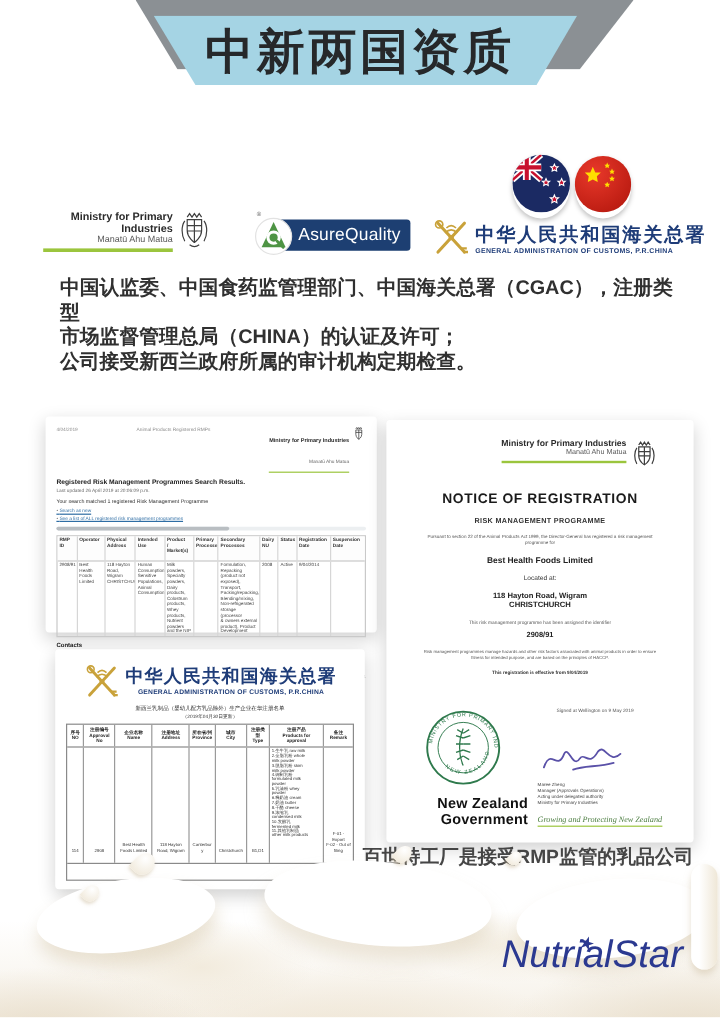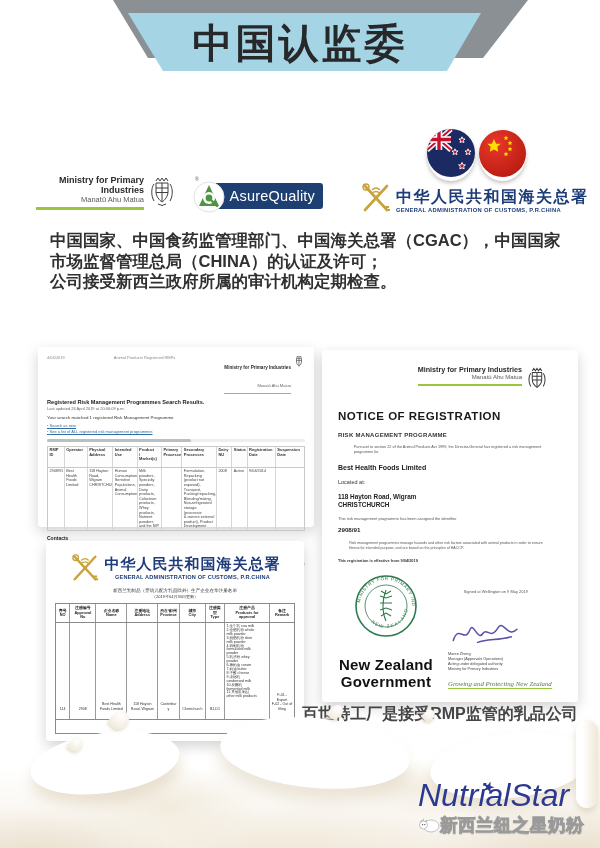--- a/index.html
+++ b/index.html
@@ -25,21 +25,21 @@
   .flag-cn{left:479px;top:130px;}
 
   
   .mpi-logo{left:36px;top:175px;display:flex;align-items:flex-start;}
   .mpi-text{width:108px;text-align:right;}
   .mpi-l1{font-size:9px;font-weight:bold;color:#2a2a2a;line-height:10px;}
   .mpi-l2{font-size:7.5px;color:#5a5a5a;line-height:9px;}
   .mpi-underline{height:2.5px;background:#9bc53d;margin-top:3px;}
   .mpi-crest{margin-left:4px;}
 
-  .asure-logo{left:193px;top:180px;width:132px;height:32px;}
+  .asure-logo{left:212px;top:180px;width:132px;height:32px;}
   .asure-bar{position:absolute;left:14px;top:3px;width:116px;height:26px;background:#1d3f72;
     border-radius:3px;color:#fff;font-size:14.5px;display:flex;align-items:center;
     justify-content:flex-end;padding-right:8px;box-sizing:border-box;letter-spacing:.2px;}
   .asure-mark{position:absolute;left:0;top:0;}
   .asure-r{position:absolute;left:2px;top:-4px;font-size:5px;color:#555;}
 
   .gacc-logo{left:360px;top:180px;display:flex;align-items:center;}
   .gacc-txt{margin-left:4px;}
   .gacc-cn{font-family:"Liberation Serif",serif;font-size:16px;font-weight:bold;
     color:#1e3c78;letter-spacing:1.5px;line-height:17px;}
@@ -117,35 +117,35 @@
   .d2-row2{display:flex;border-top:.6px solid #8a8a8a;height:13px;align-items:center;}
   .d2-row2 .p{margin-left:71%;width:19%;text-align:center;font-size:3.6px;color:#333;}
 
   
   .d3-logo{display:flex;justify-content:flex-end;align-items:flex-start;margin-right:14px;}
   .d3-logo .t{text-align:right;}
   .d3-logo .a{font-size:7.2px;font-weight:bold;color:#2a2a2a;line-height:8px;}
   .d3-logo .b{font-size:6px;color:#5a5a5a;line-height:7.5px;}
   .d3-logo .u{height:2px;background:#9bc53d;margin-top:2px;}
   .d3-logo .crest{margin-left:4px;}
-  .ctr{text-align:left;}
+  .ctr{text-align:center;}
   .d3-title{font-size:11.5px;font-weight:bold;color:#1a1a1a;letter-spacing:.5px;margin-top:17px;}
   .d3-sub{font-size:6px;font-weight:bold;color:#333;margin-top:10px;letter-spacing:.3px;}
   .d3-para{font-size:3.8px;color:#555;margin:7px auto 0;width:86%;line-height:5px;}
   .d3-company{font-size:7px;font-weight:bold;color:#222;margin-top:9px;}
   .d3-located{font-size:5.5px;color:#333;margin-top:8px;}
   .d3-addr{font-size:6.4px;font-weight:bold;color:#222;margin-top:8px;line-height:7.6px;}
   .d3-idline{font-size:4px;color:#555;margin-top:8px;}
   .d3-id{font-size:6.2px;font-weight:bold;color:#222;margin-top:5px;}
   .d3-para2{font-size:3.6px;color:#555;margin:8px auto 0;width:90%;line-height:4.8px;}
   .d3-eff{font-size:3.9px;font-weight:bold;color:#333;margin-top:7px;}
   .d3-signed{font-size:4px;color:#555;text-align:right;margin:26px 34px 0 0;}
   .d3-bottom{position:absolute;left:10px;right:10px;bottom:12px;display:flex;align-items:flex-end;}
   .d3-stampcol{width:108px;text-align:center;}
-  .d3-govt{font-size:15px;font-weight:bold;color:#111;letter-spacing:.2px;margin-top:14px;}
+  .d3-govt{font-size:12px;font-weight:bold;color:#111;letter-spacing:.2px;margin-top:2px;text-align:right;}
   .d3-signcol{flex:1;margin-left:8px;}
   .d3-signer{font-size:3.8px;color:#444;line-height:5px;}
   .d3-script{font-family:"Liberation Serif",serif;font-style:italic;font-size:6.8px;
       color:#4a7c3f;margin-top:4px;border-bottom:1.4px solid #9bc53d;display:inline-block;
       padding-bottom:1px;}
 
   
   .caption{left:290px;top:704px;width:300px;text-align:center;font-size:16px;
     color:#454545;font-weight:600;}
 
@@ -181,21 +181,21 @@
   .brand-cn{font-size:17.5px;font-weight:bold;color:#fdfdfd;letter-spacing:.5px;
     -webkit-text-stroke:.9px #9a9a9a;text-shadow:0 1px 1px rgba(120,120,120,.5);}
 </style>
 </head>
 <body>
 
 <div class="page">
 
   <div class="abs banner-gray"></div>
   <div class="abs banner-blue"></div>
-  <div class="abs banner-title">中国认监委</div>
+  <div class="abs banner-title">中新两国资质</div>
 
   <div class="abs flag flag-nz">
     <svg width="48" height="48" viewBox="0 0 48 48">
       <defs>
           <clipPath id="nzclip">
             <circle cx="24" cy="24" r="24"></circle>
           </clipPath>
         </defs>
       <g clip-path="url(#nzclip)">
         <rect width="48" height="48" fill="#1b2a63"></rect>
@@ -290,21 +290,21 @@
         <circle cx="16" cy="18" r="2.2" fill="#c9a23a"></circle>
       </svg>
     </div>
     <div class="gacc-txt">
       <div class="gacc-cn">中华人民共和国海关总署</div>
       <div class="gacc-en">GENERAL ADMINISTRATION OF CUSTOMS, P.R.CHINA</div>
     </div>
   </div>
 
   <div class="abs intro">
-      <div class="intro-line">中国国家、中国食药监管理部门、中国海关总署（CGAC），中国国家</div>
+      <div class="intro-line">中国认监委、中国食药监管理部门、中国海关总署（CGAC），注册类型</div>
       <div class="intro-line">市场监督管理总局（CHINA）的认证及许可；</div>
       <div class="intro-line">公司接受新西兰政府所属的审计机构定期检查。</div>
     </div>
 
   <div class="abs doc doc1">
     <div class="d1-meta">
       <span class="m">4/04/2019</span>
       <span class="m">Animal Products   Registered RMPs</span>
       <span class="d1-minilogo">
         <span class="t">
@@ -586,27 +586,15 @@
   <div class="drop drop2"></div>
   <div class="drop drop3"></div>
   <div class="drop drop4"></div>
   <div class="drip"></div>
 
   <div class="abs brand">
     <div class="brand-name">
       <span>NutrialStar</span>
       <span class="brand-star">★</span>
     </div>
-    <div class="brand-cnrow">
-      <svg width="22" height="18" viewBox="0 0 22 18">
-        <g stroke="#b5b5b5" stroke-width="0.8" fill="#ffffff">
-          <ellipse cx="13" cy="10" rx="8" ry="6"></ellipse>
-          <circle cx="5.5" cy="9" r="4"></circle>
-          <path d="M2.5,6 l1.5,-2 M5,5 l0.5,-2.2 M7.5,6 l1,-2" stroke="#9a9a9a" fill="none"></path>
-        </g>
-        <circle cx="4.6" cy="8.6" r="0.7" fill="#555"></circle>
-        <circle cx="6.8" cy="8.6" r="0.7" fill="#555"></circle>
-      </svg>
-      <div class="brand-cn">新西兰纽之星奶粉</div>
-    </div>
   </div>
 
 </div>
 
 </body></html>

